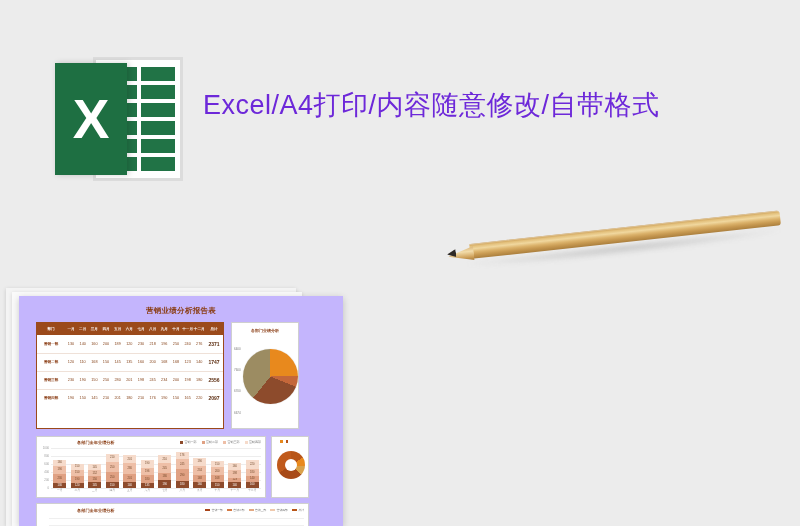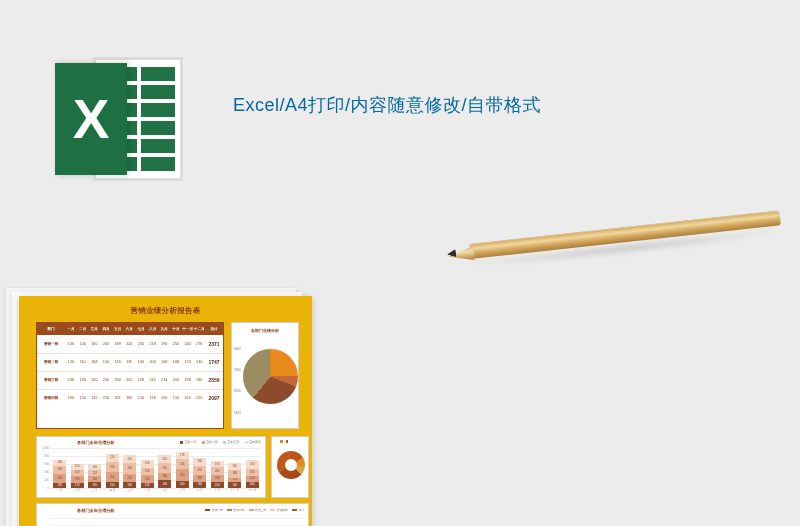--- a/index.html
+++ b/index.html
@@ -31,22 +31,22 @@
     color:#fff; font-size:55px; font-weight:bold; line-height:112px; text-align:center;
     font-family:"Liberation Sans", sans-serif;
   }
 
   .titles { position:absolute; left:203px; top:66px; width:590px; }
   .title-main {
     color:#2a7a4b; font-size:29px; font-weight:bold; letter-spacing:.5px;
     white-space:nowrap; line-height:44px;
   }
   .title-sub {
-    color:#0369a1; font-size:18px; line-height:46px; margin-top:16px;
-    white-space:nowrap; letter-spacing:.5px;margin-left:30px;
+    color:#6d28d9; font-size:27px; line-height:46px; margin-top:16px;
+    white-space:nowrap; letter-spacing:.5px;
   }
 
   
   .pencil-wrap { position:absolute; left:448px; top:236px; width:336px; height:44px; }
   .pencil-body {
     position:absolute; left:22px; top:8px; width:312px; height:15px;
     transform: rotate(-6.2deg); transform-origin: left center;
     background: linear-gradient(to bottom,
       #c79a52 0%, #e3c07c 16%, #f0d79e 34%, #dcb36c 55%, #c89a52 74%, #ab7f3d 100%);
     border-radius: 1px 3px 3px 1px;
@@ -70,22 +70,22 @@
     background: radial-gradient(ellipse at 50% 10%, rgba(120,120,120,.34), rgba(160,160,160,0) 72%);
     filter: blur(2px);
   }
 
   
   .paper-back2 { position:absolute; left:6px; top:288px; width:290px; height:238px;
      background:#f4f4f4; box-shadow:0 1px 4px rgba(0,0,0,.16); }
   .paper-back1 { position:absolute; left:12px; top:292px; width:290px; height:234px;
      background:#fafafa; box-shadow:0 1px 4px rgba(0,0,0,.14); }
   .sheet {
-    position:absolute; left:19px; top:296px; width:293px; height:230px;
-    background:#eab308; box-shadow: 0 2px 7px rgba(0,0,0,.20);
+    position:absolute; left:19px; top:296px; width:324px; height:230px;
+    background:#c4b5fd; box-shadow: 0 2px 7px rgba(0,0,0,.20);
     overflow:hidden;
   }
 
   .sheet-title {
     text-align:center; color:#8a3d14; font-weight:bold; font-size:7.5px;
     margin-top:10px; letter-spacing:.3px;
   }
 
   
   .tbl-box {

